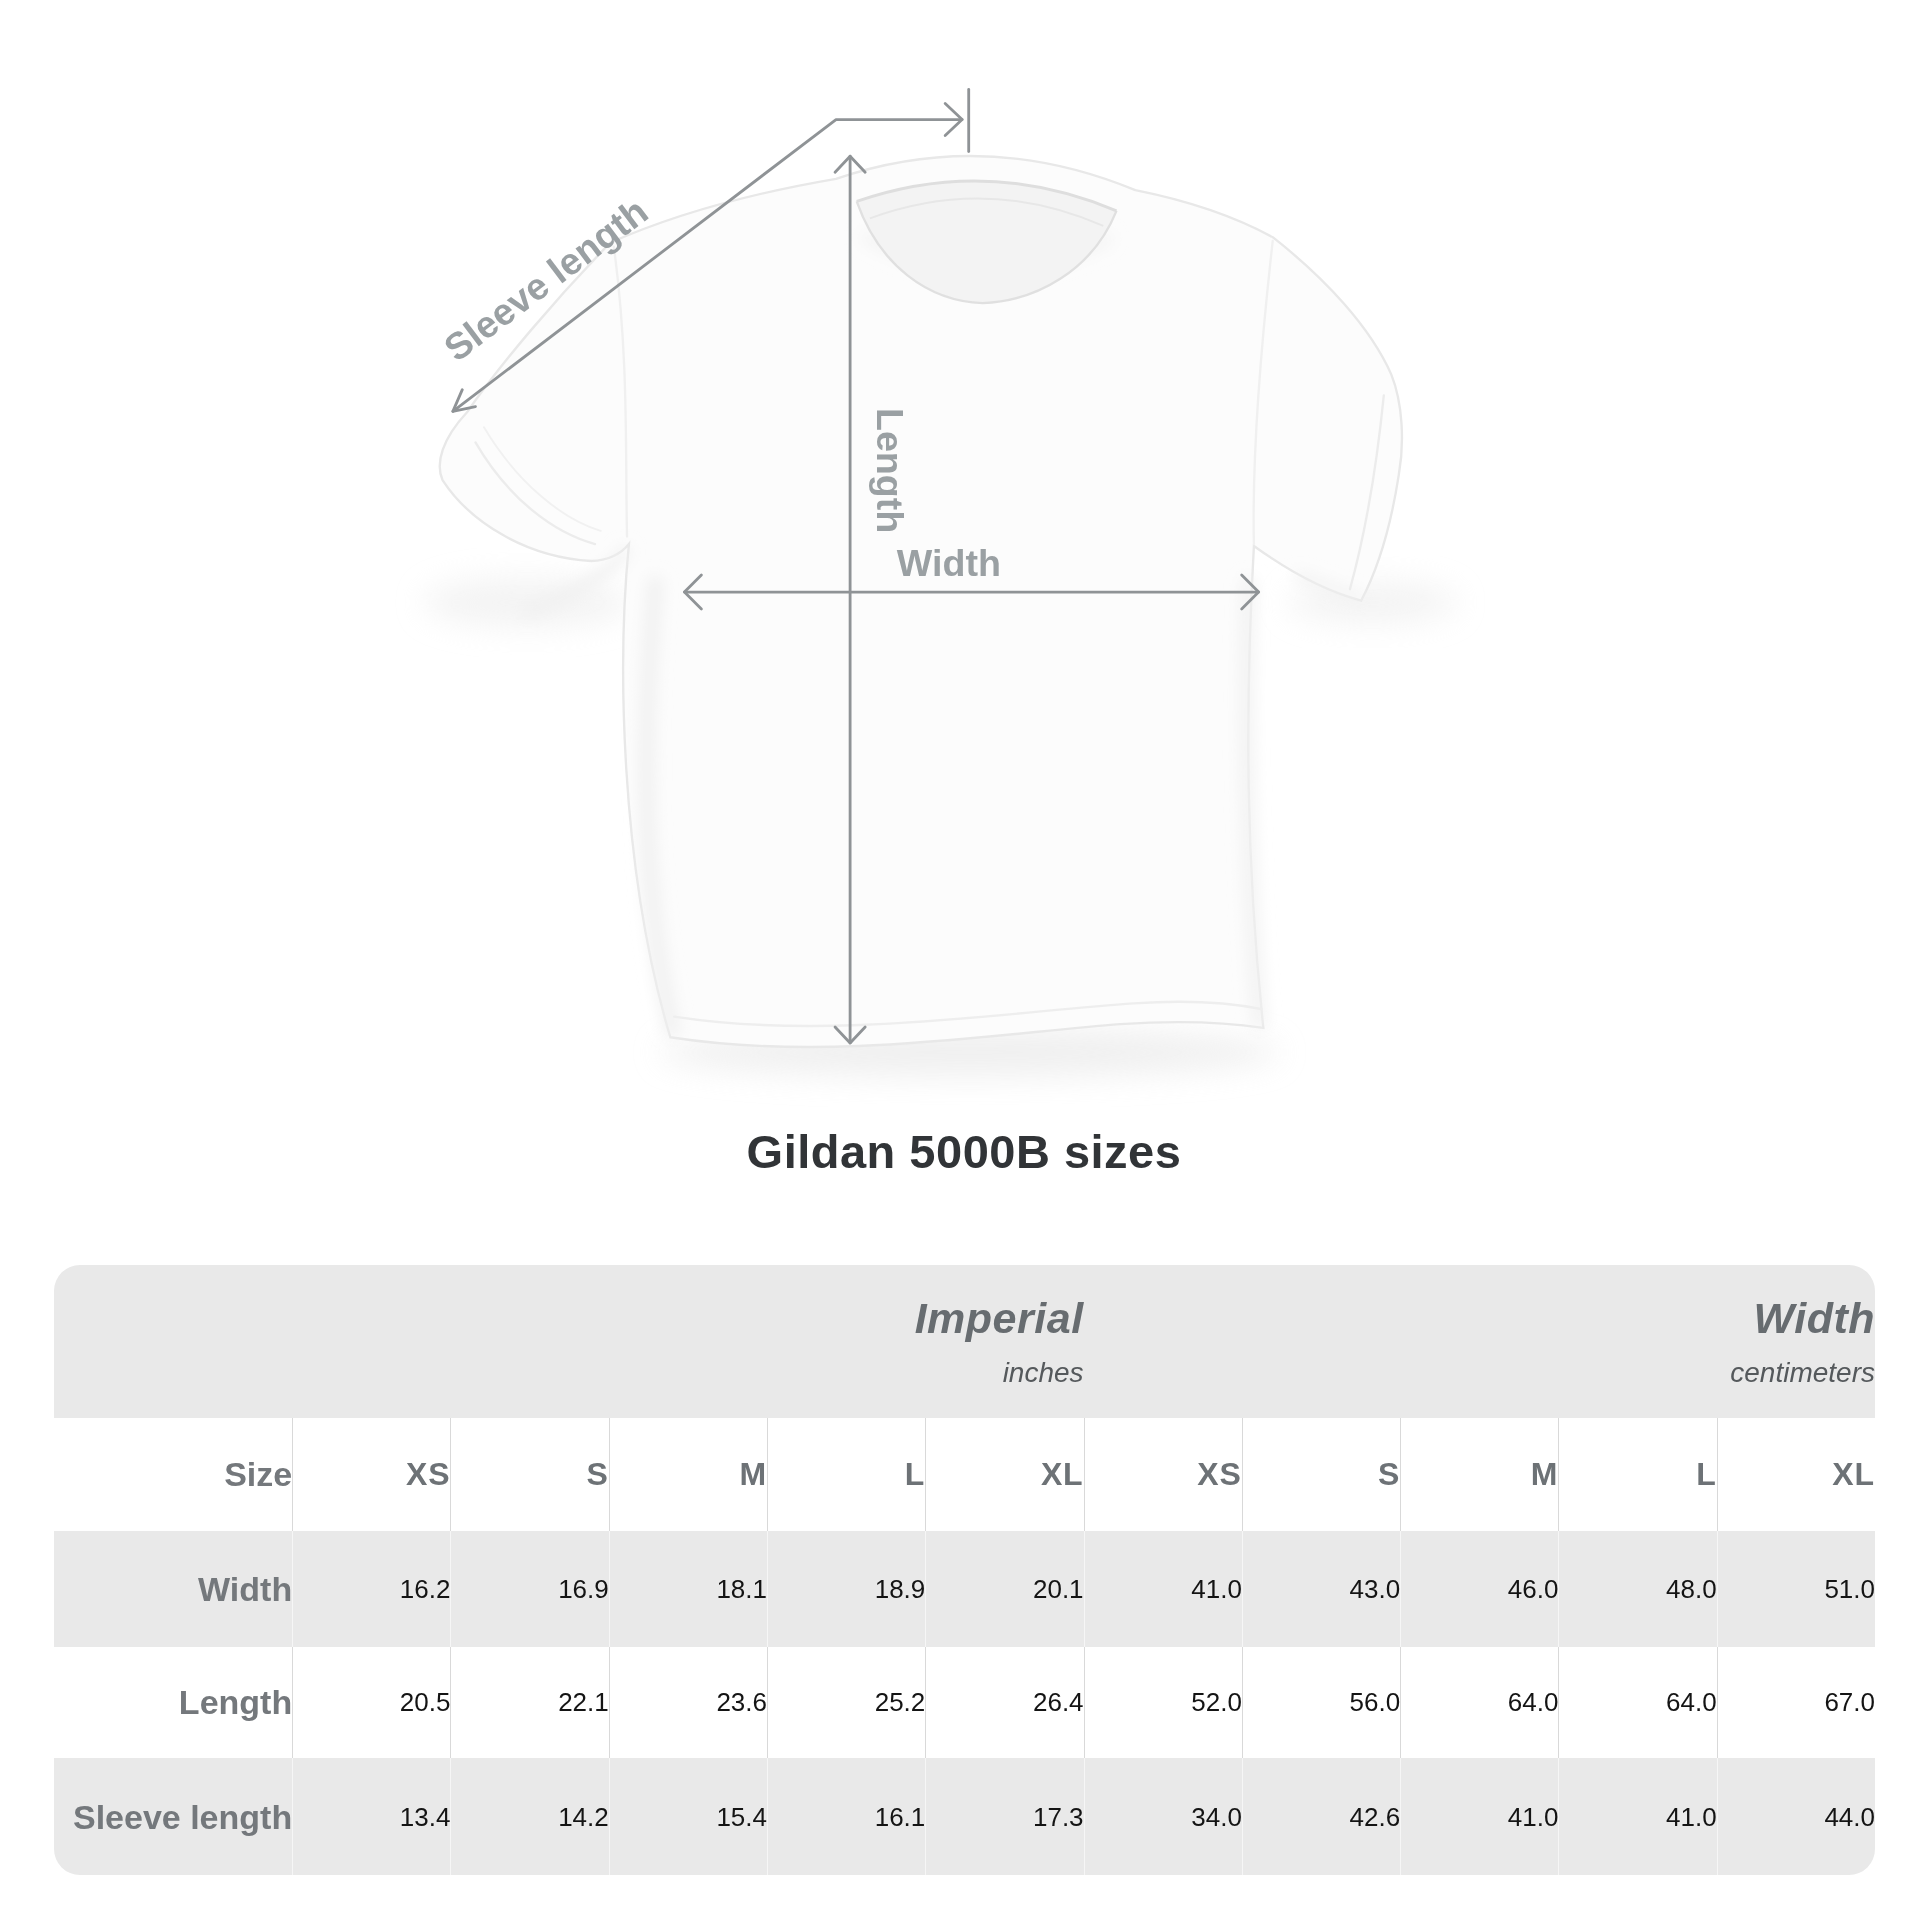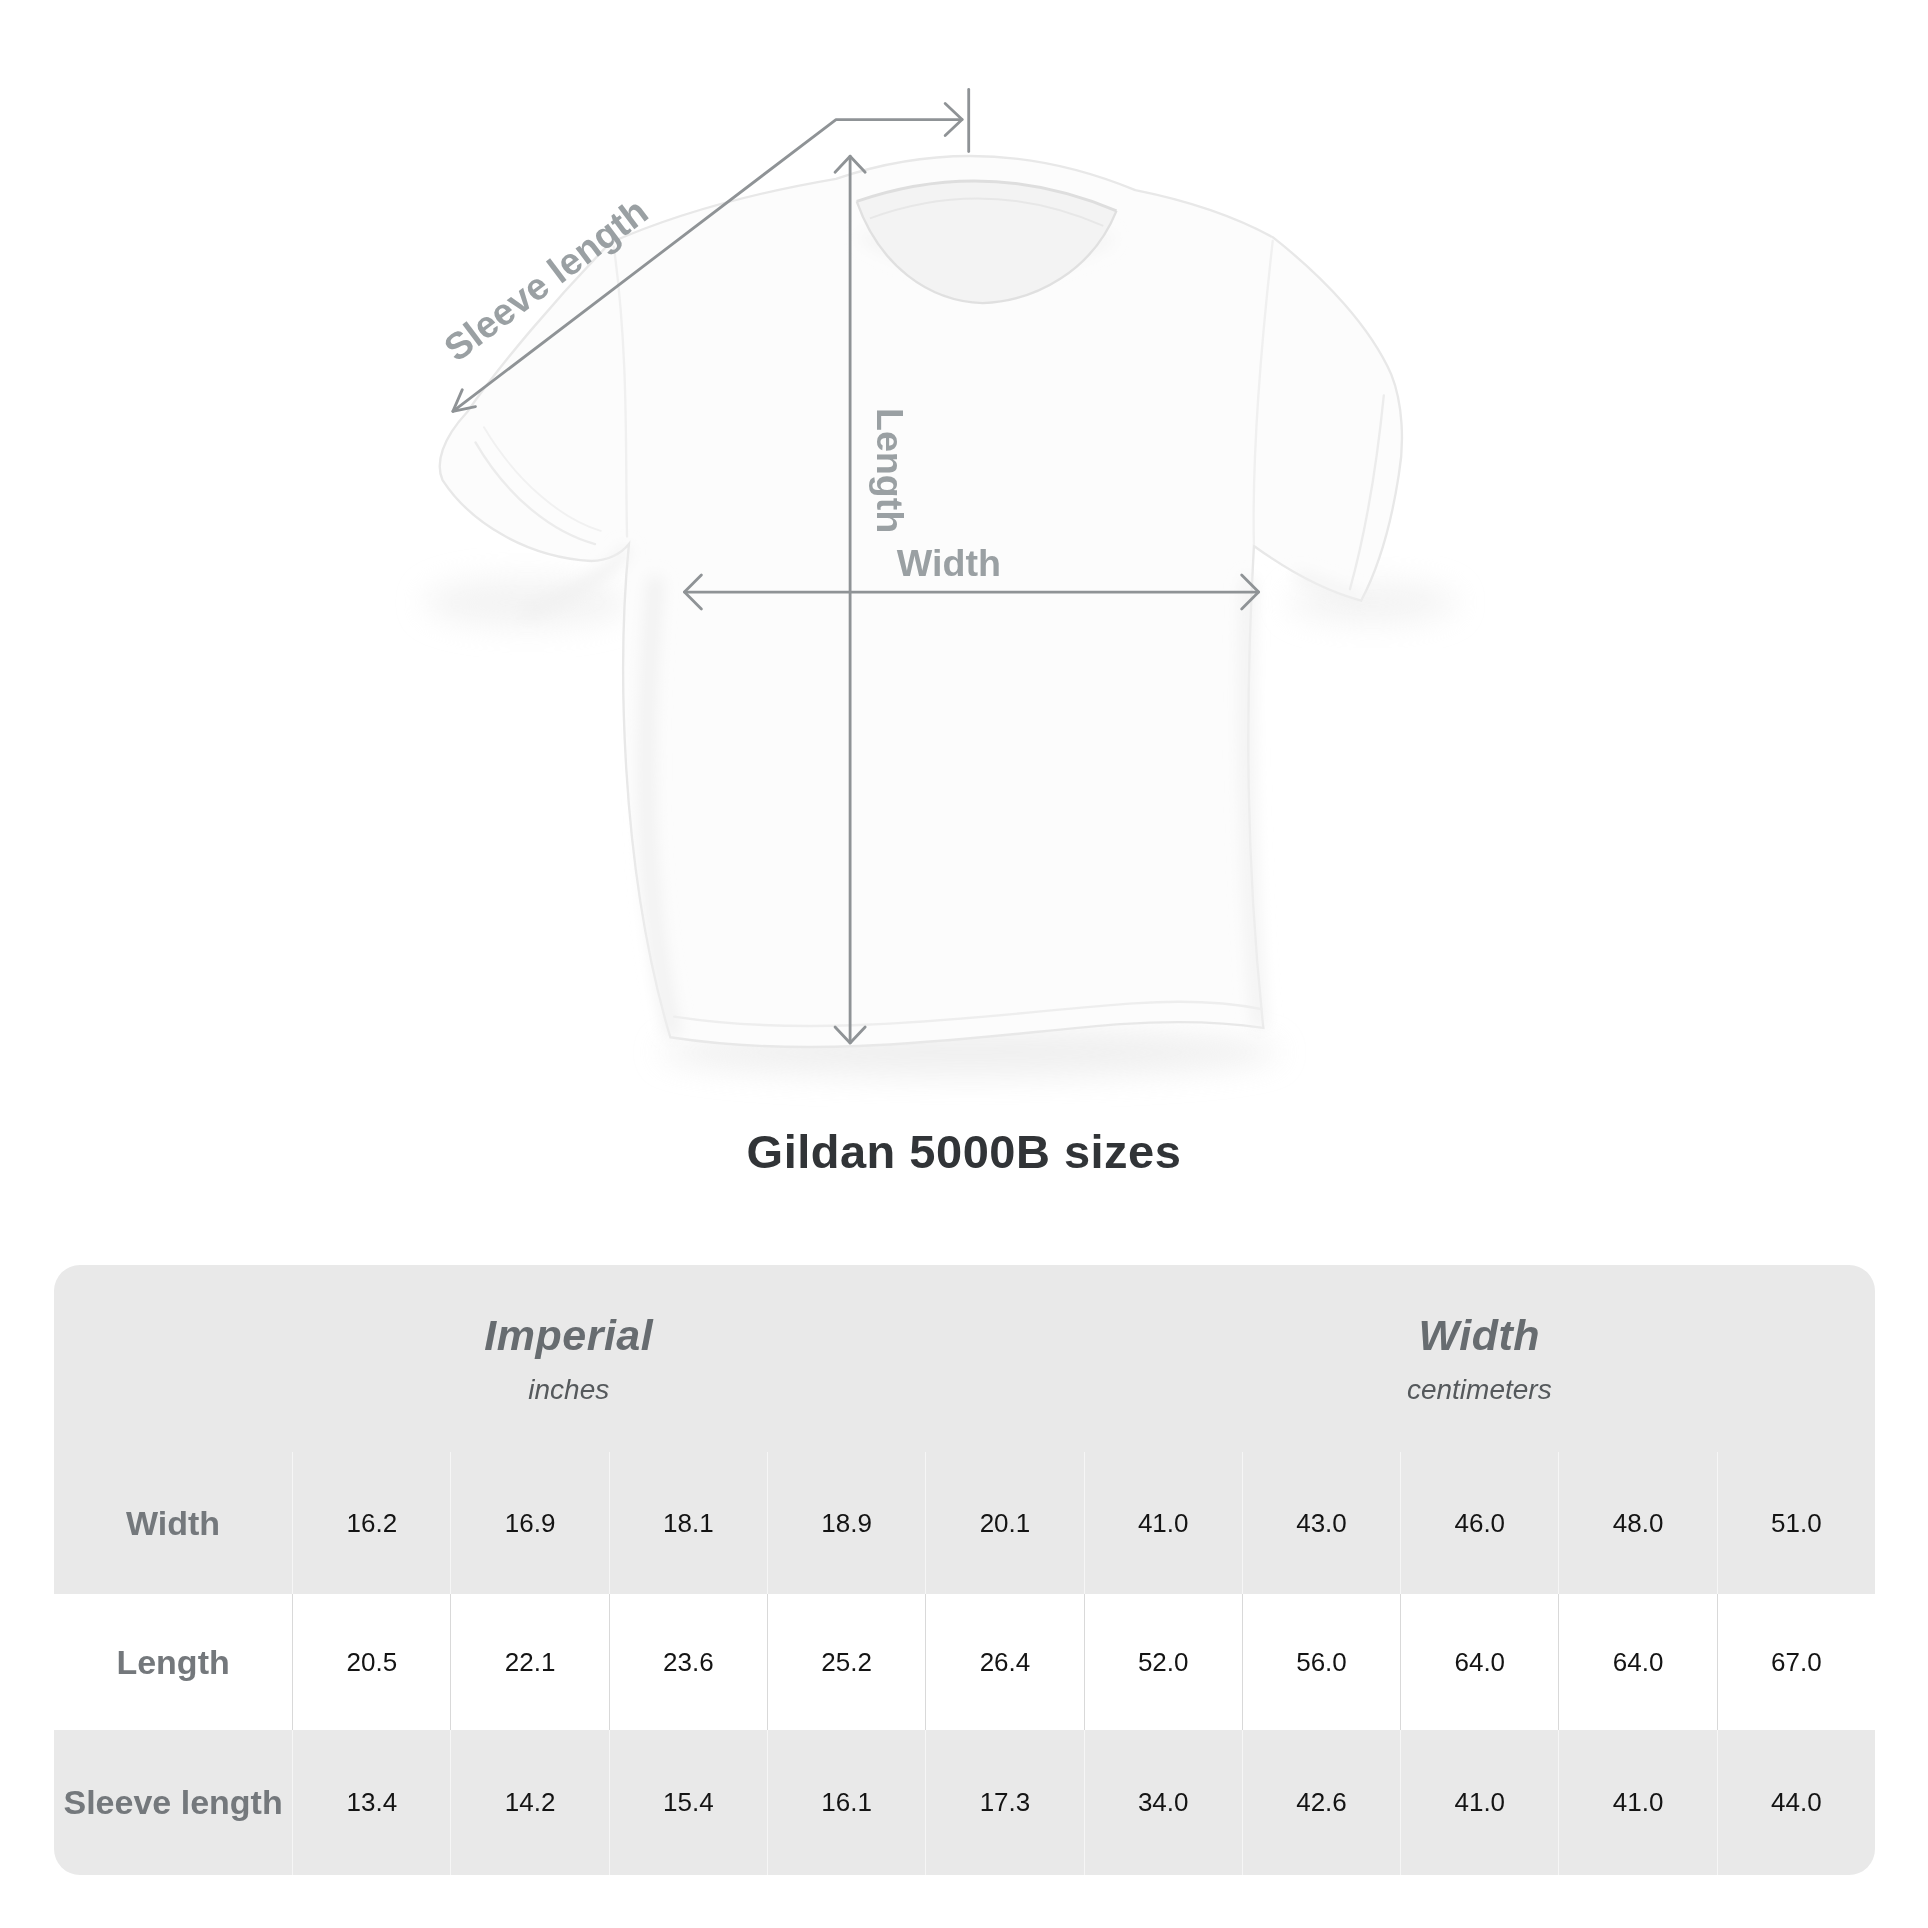--- a/index.html
+++ b/index.html
@@ -19,21 +19,21 @@
   }
 
   .table-wrap{
     position:absolute;left:54px;top:1265px;width:1821px;height:610px;
     border-radius:26px;overflow:hidden;
   }
   table.size-table{
     width:100%;height:100%;table-layout:fixed;border-collapse:separate;border-spacing:0;
   }
   table.size-table td{
-    text-align:center;vertical-align:middle;padding:0;
+    text-align:right;vertical-align:middle;padding:0;
   }
   tr.band td{background:#e9e9e9;border:none;height:153px;}
   .sec-name{font-size:43px;font-weight:bold;font-style:italic;color:#676c70;letter-spacing:0.5px;}
   .sec-unit{font-size:28px;font-style:italic;color:#55595c;margin-top:14px;}
 
   tr.r-white td{background:#ffffff;}
   tr.r-gray td{background:#e9e9e9;}
   tr.r-size td{height:113px;}
   tr.r-width td{height:116px;}
   tr.r-length td{height:111px;}
@@ -163,20 +163,33 @@
           <td colspan="6">
             <div class="sec-name">Imperial</div>
             <div class="sec-unit">inches</div>
           </td>
           <td colspan="5">
             <div class="sec-name">Width</div>
             <div class="sec-unit">centimeters</div>
           </td>
         </tr>
 
+        <tr class="r-white r-size">
+          <td class="row-label">Size</td>
+          <td class="size-head sep">XS</td>
+          <td class="size-head sep">S</td>
+          <td class="size-head sep">M</td>
+          <td class="size-head sep">L</td>
+          <td class="size-head sep">XL</td>
+          <td class="size-head sep">XS</td>
+          <td class="size-head sep">S</td>
+          <td class="size-head sep">M</td>
+          <td class="size-head sep">L</td>
+          <td class="size-head sep">XL</td>
+        </tr>
 
         <tr class="r-gray r-width">
           <td class="row-label">Width</td>
           <td class="val sep">16.2</td>
           <td class="val sep">16.9</td>
           <td class="val sep">18.1</td>
           <td class="val sep">18.9</td>
           <td class="val sep">20.1</td>
           <td class="val sep">41.0</td>
           <td class="val sep">43.0</td>

